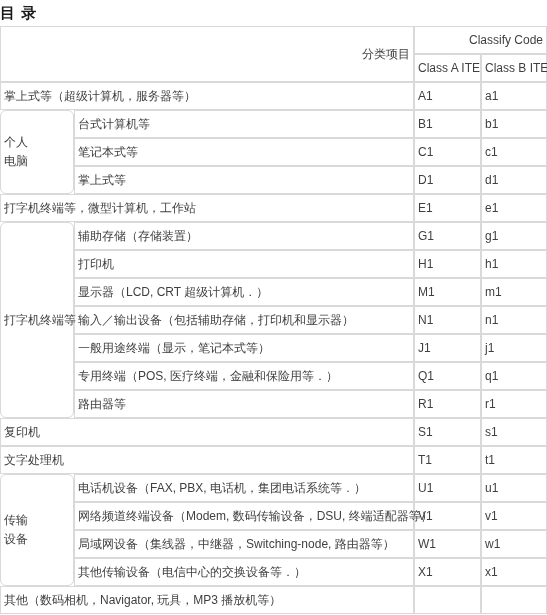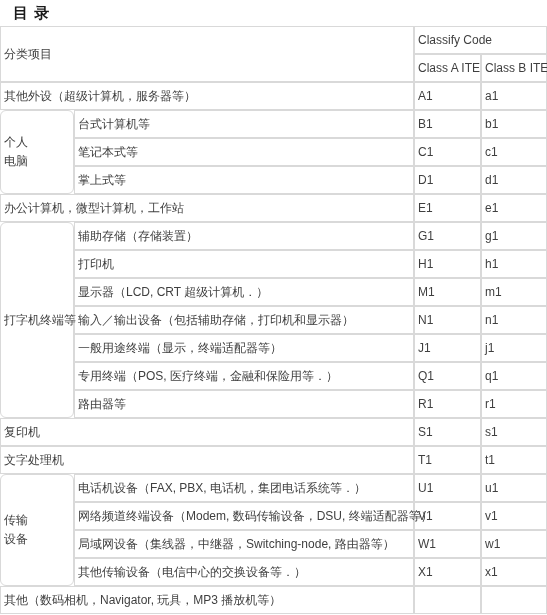--- a/index.html
+++ b/index.html
@@ -18,21 +18,21 @@
     position: relative;
     width: 547px;
     height: 615px;
     box-sizing: border-box;
   }
   .doc-title {
     font-size: 15px;
     font-weight: bold;
     color: #1a1a1a;
     line-height: 19px;
-    padding: 3px 2px 4px 13px;
+    padding: 3px 2px 4px 0;
     letter-spacing: 1px;
     white-space: nowrap;
   }
   table.toc {
     border-collapse: separate;
     border-spacing: 0;
     width: 547px;
     table-layout: fixed;
     font-size: 12px;
     color: #3f3f3f;
@@ -51,20 +51,21 @@
     vertical-align: middle;
     border-radius: 6px;
   }
   td.grp .grp-lines span {
     display: block;
     line-height: 19px;
   }
   td.cat-head {
     vertical-align: top;
     padding-top: 5px;
+    text-align: right;
   }
   td.code {
     vertical-align: middle;
     margin-left: 17px;
   }
   .col-a { width: 74px; }
   .col-b { width: 340px; }
   .col-c { width: 67px; }
   .col-d { width: 66px; }
   .nowrap-overflow {
@@ -91,21 +92,21 @@
       <tr>
         <td class="cat-head" rowspan="2" colspan="2">分类项目</td>
         <td colspan="2" class="cat-head">Classify Code</td>
       </tr>
       <tr>
         <td class="code">Class A ITE</td>
         <td class="code">Class B ITE</td>
       </tr>
 
       <tr>
-        <td colspan="2">其他外设（超级计算机，服务器等）</td>
+        <td colspan="2">掌上式等（超级计算机，服务器等）</td>
         <td class="code">A1</td>
         <td class="code">a1</td>
       </tr>
 
       <tr>
         <td class="grp" rowspan="3">
           <div class="grp-lines">
             <span>个人</span>
             <span>电脑</span>
           </div>
@@ -119,21 +120,21 @@
         <td class="code">C1</td>
         <td class="code">c1</td>
       </tr>
       <tr>
         <td>掌上式等</td>
         <td class="code">D1</td>
         <td class="code">d1</td>
       </tr>
 
       <tr>
-        <td colspan="2">办公计算机，微型计算机，工作站</td>
+        <td colspan="2">打字机终端等，微型计算机，工作站</td>
         <td class="code">E1</td>
         <td class="code">e1</td>
       </tr>
 
       <tr>
         <td class="grp" rowspan="7">打字机终端等</td>
         <td>辅助存储（存储装置）</td>
         <td class="code">G1</td>
         <td class="code">g1</td>
       </tr>
@@ -146,21 +147,21 @@
         <td>显示器（LCD, CRT 超级计算机．）</td>
         <td class="code">M1</td>
         <td class="code">m1</td>
       </tr>
       <tr>
         <td>输入／输出设备（包括辅助存储，打印机和显示器）</td>
         <td class="code">N1</td>
         <td class="code">n1</td>
       </tr>
       <tr>
-        <td>一般用途终端（显示，终端适配器等）</td>
+        <td>一般用途终端（显示，笔记本式等）</td>
         <td class="code">J1</td>
         <td class="code">j1</td>
       </tr>
       <tr>
         <td>专用终端（POS, 医疗终端，金融和保险用等．）</td>
         <td class="code">Q1</td>
         <td class="code">q1</td>
       </tr>
       <tr>
         <td>路由器等</td>

